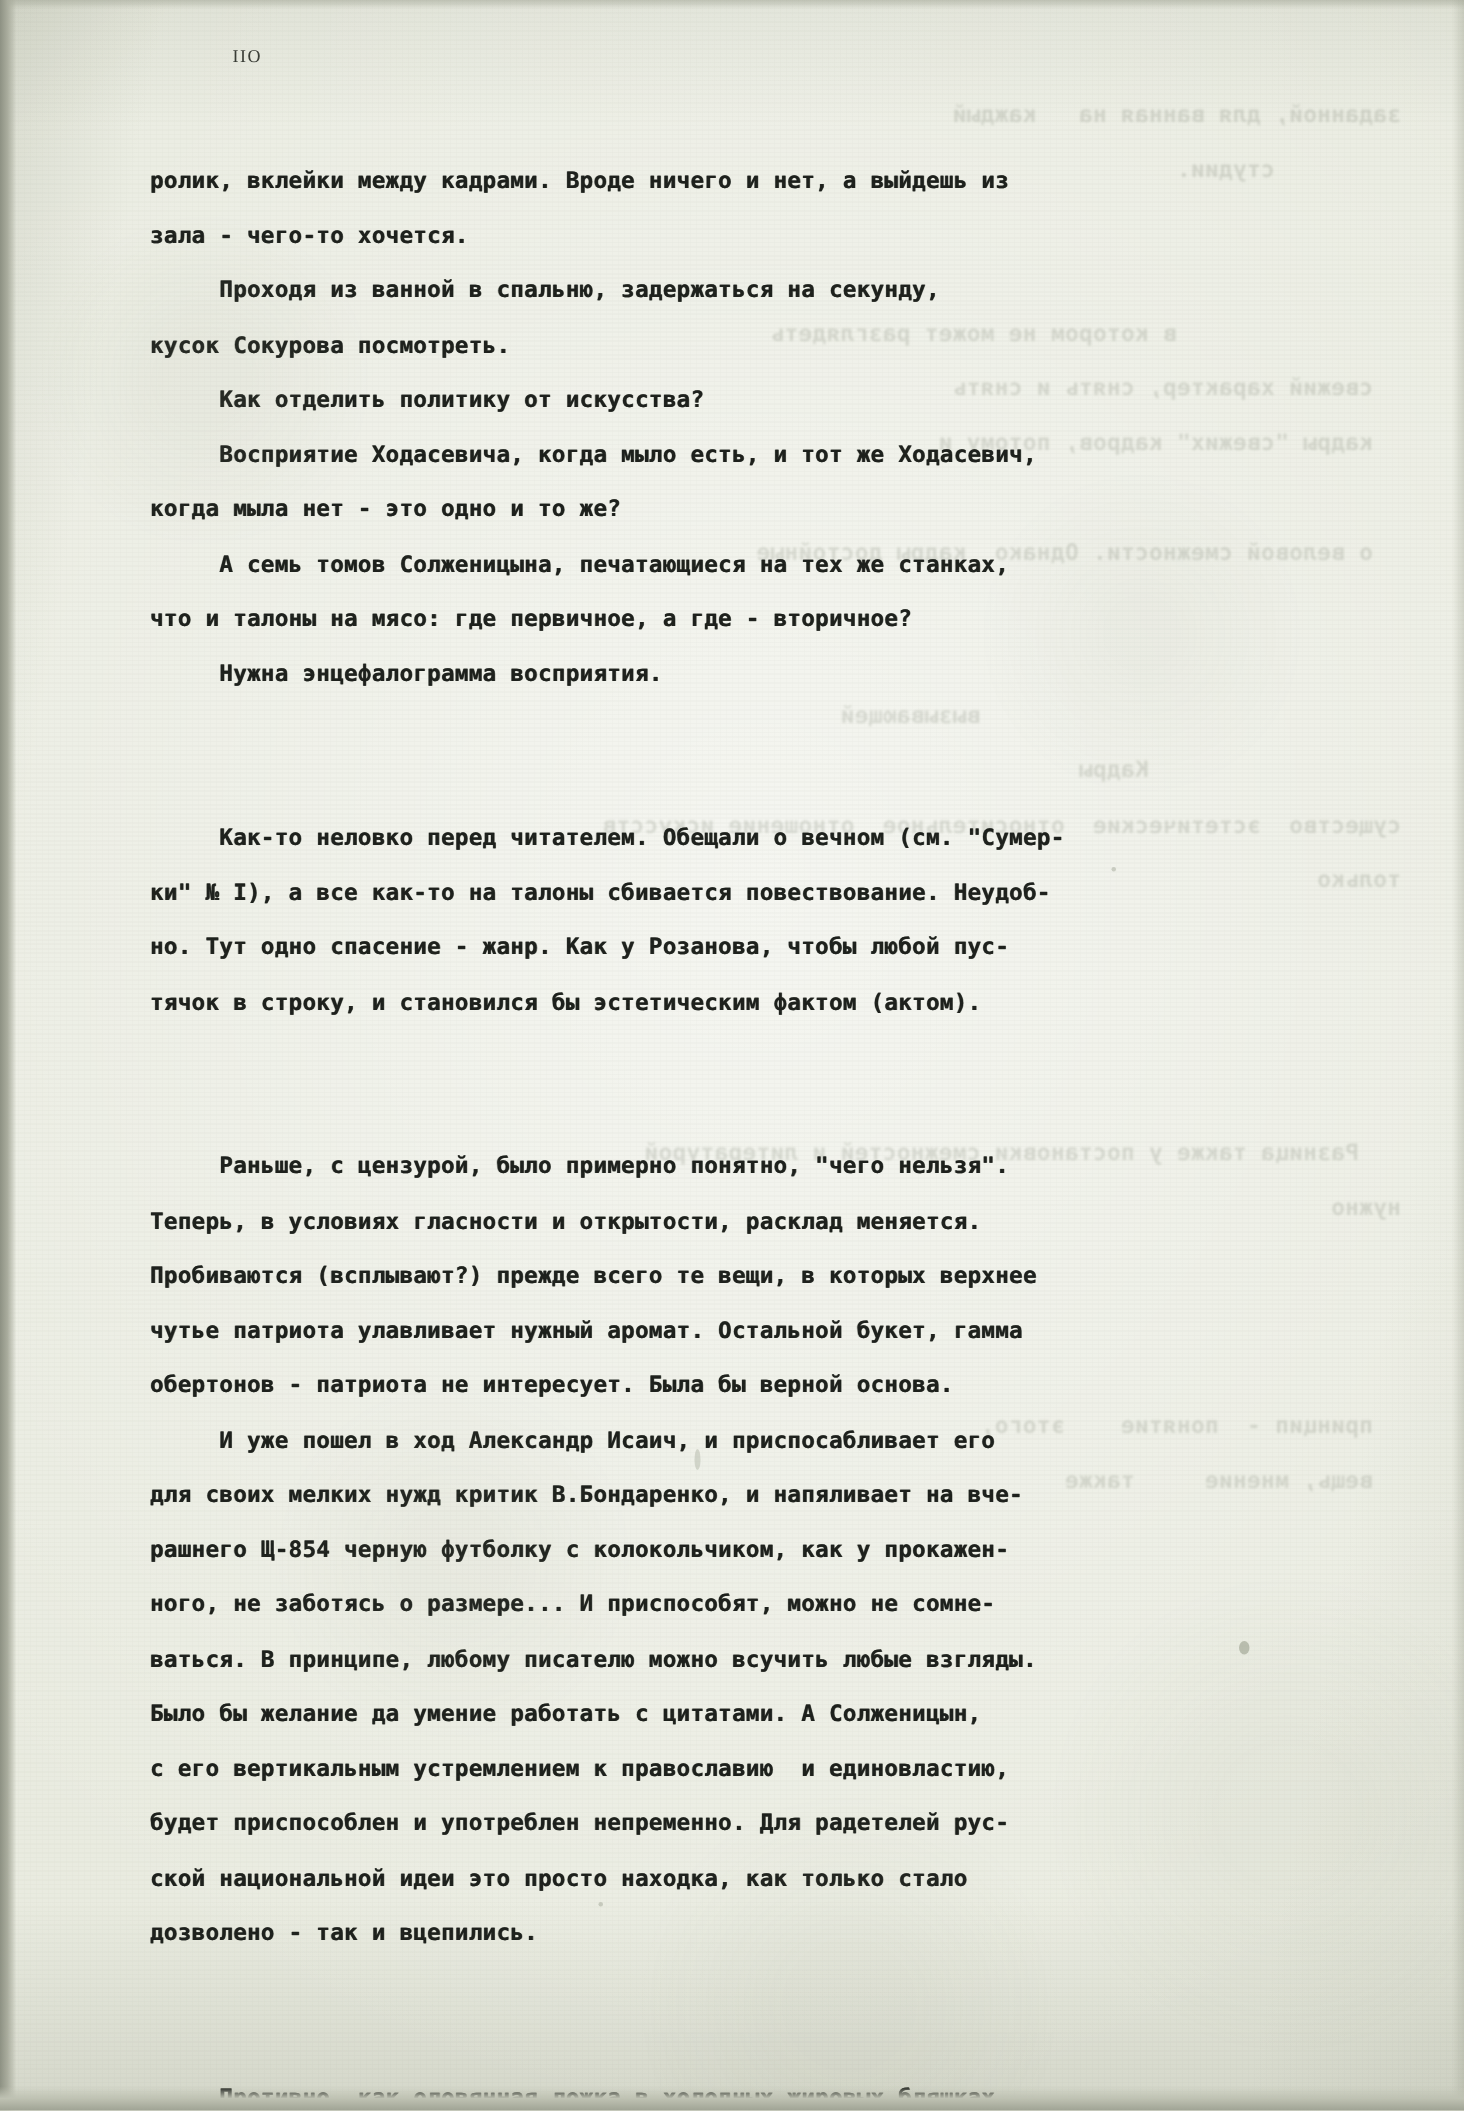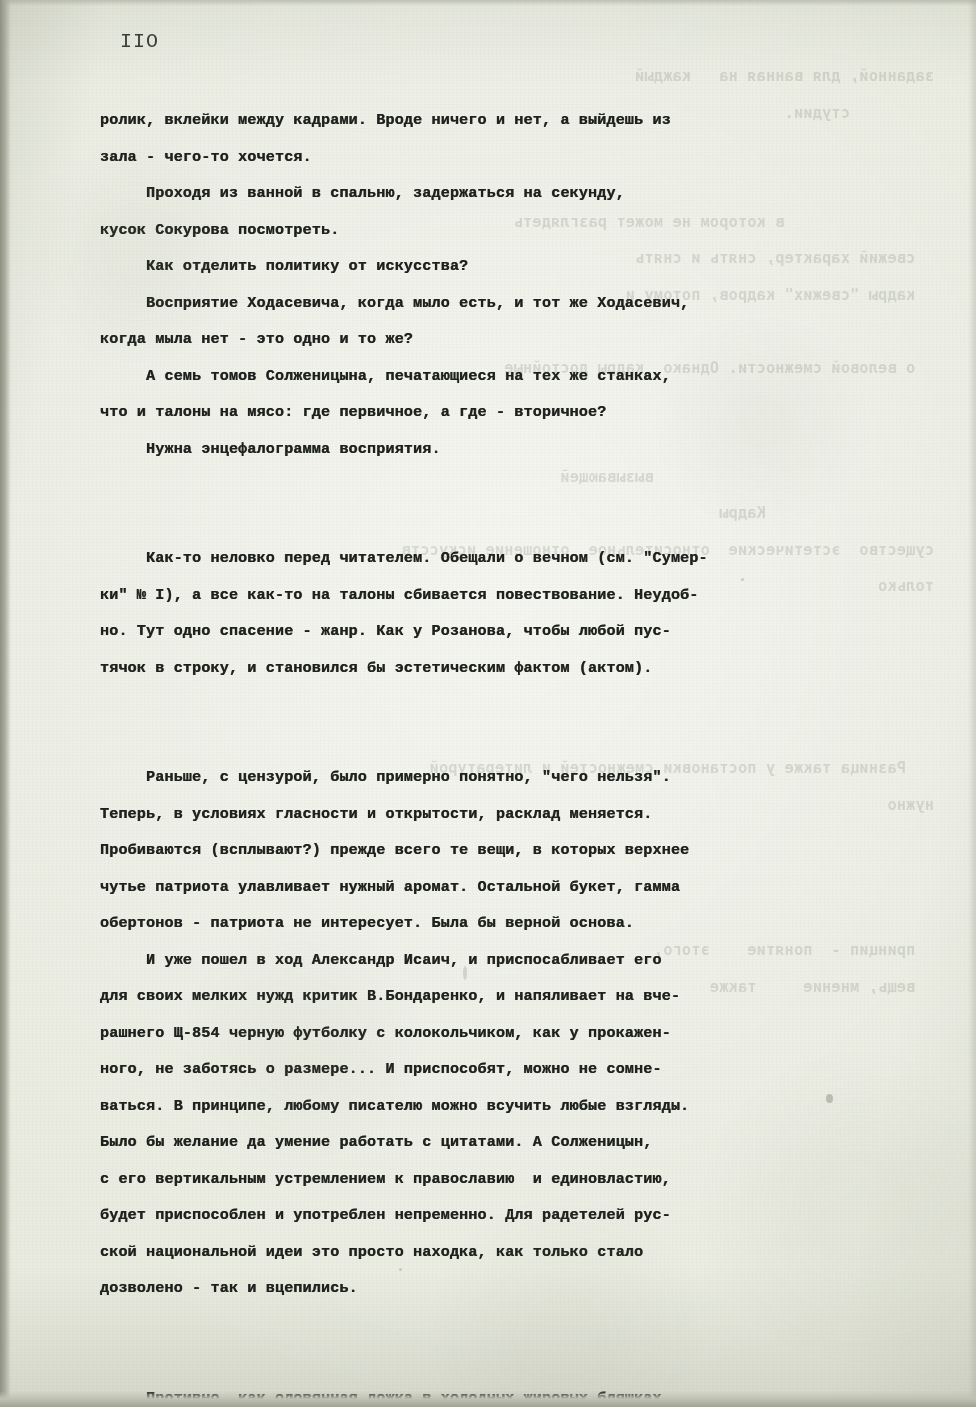--- a/index.html
+++ b/index.html
@@ -85,29 +85,29 @@
     top: 0;
     width: 840px;
     color: #1d201c;
     font-size: 15.1px;
     line-height: 36.5px;
     letter-spacing: 0.15px;
     white-space: pre;
     font-weight: 700;
     text-shadow: 0.35px 0 0 rgba(30,34,28,0.55), -0.35px 0 0 rgba(30,34,28,0.3), 0 0.3px 0 rgba(30,34,28,0.35);
   }
-  .ln { display: block; height: 36.5px; font-family: Liberation Mono, monospace; }
+  .ln { display: block; height: 36.5px; }
 
   .folio {
     position: absolute;
-    left: 120px;
+    left: 155px;
     top: 30px;
     color: #3a3d36;
-    font-family: Liberation Mono, monospace;
-    font-size: 20px;
+    font-family: Liberation Serif, serif;
+    font-size: 12px;
     letter-spacing: 1px;
     font-weight: 400;
     white-space: pre;
   }
 
   
   .speck { position: absolute; background: #9ba090; border-radius: 50%; opacity: .45; }
 </style>
 </head>
 <body>

